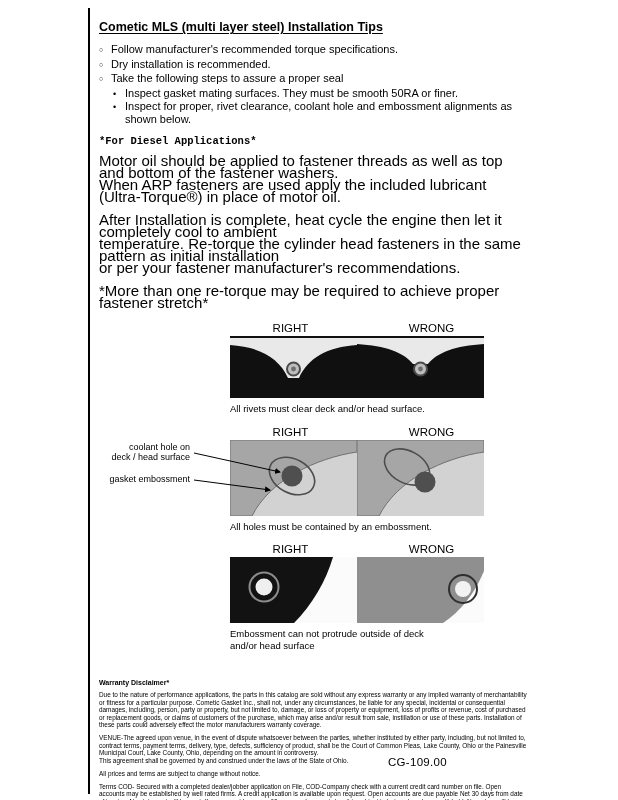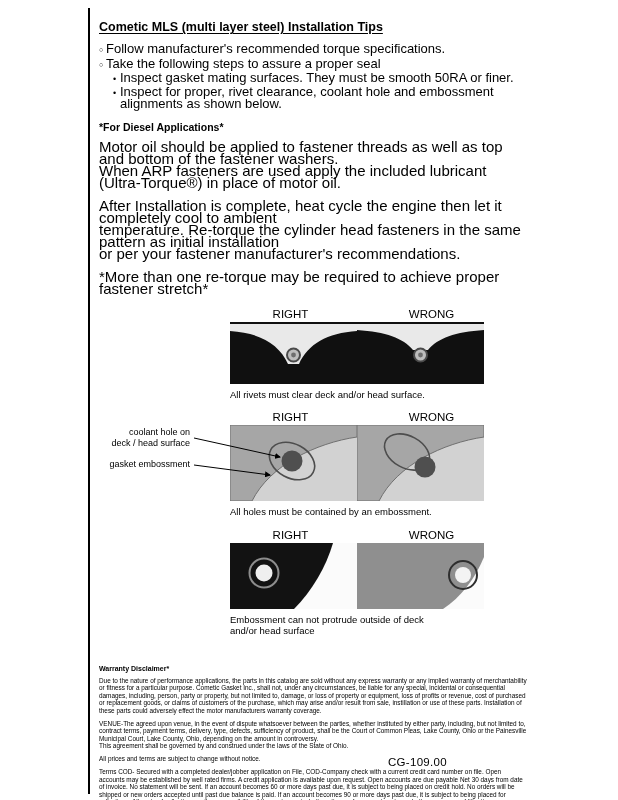--- a/index.html
+++ b/index.html
@@ -15,27 +15,27 @@
     position:absolute; left:88px; top:8px; height:786px; width:1.5px; background:#000;
   }
   .content { position:absolute; left:99px; top:20px; width:428px; }
 
   .title {
     font-size:12.5px; font-weight:bold; text-decoration:underline;
     text-underline-offset:2px; margin-bottom:9px;
   }
 
   .bullets { margin-bottom:6px; }
-  .b-row { display:flex; font-size:13px; line-height:12.5px; }
+  .b-row { display:flex; gap:5px; font-size:11px; line-height:12.5px; }
   .b-marker { width:7px; flex:0 0 auto; }
   .b-marker::before { content:"○"; font-size:7px; position:relative; top:-1px; }
   .b-row.sub { margin-left:14px; }
   .b-row.sub .b-marker::before { content:"•"; font-size:9px; top:0; }
 
-  .diesel-h { font-size:10.5px; font-weight:bold; margin:10px 0 8px 0; }
+  .diesel-h { font-size:10.5px; font-weight:bold; margin:10px 0 8px 0;font-family:Liberation Mono, monospace; }
   .body-p { font-size:15px; line-height:12px; white-space:pre-line; margin-bottom:11px; }
   .note { margin-top:2px; margin-bottom:12px; }
 
   .figures { margin-top:13px; margin-left:131px; width:262px; }
   .fig-headers { display:flex; gap:20px; margin-bottom:2px;align-items:center; }
   .fig-head { width:127px; text-align:center; font-size:11.5px; }
   .panels { display:flex; position:relative; }
   .panel { display:block; flex:0 0 auto; }
   .fig-caption { font-size:9.5px; line-height:11.5px; margin-top:5px; margin-bottom:11px; white-space:pre-line; }
 
@@ -57,20 +57,24 @@
   <div class="side-rule"></div>
 
   <div class="content">
 
     <div class="title">Cometic MLS (multi layer steel) Installation Tips</div>
 
     <div class="bullets">
       <div class="b-row">
         <span class="b-marker"></span>
         <span>Follow manufacturer's recommended torque specifications.</span>
+      </div>
+      <div class="b-row">
+        <span class="b-marker"></span>
+        <span>Dry installation is recommended.</span>
       </div>
       <div class="b-row">
         <span class="b-marker"></span>
         <span>Take the following steps to assure a proper seal</span>
       </div>
       <div class="b-row sub">
         <span class="b-marker"></span>
         <span>Inspect gasket mating surfaces.  They must be smooth 50RA or finer.</span>
       </div>
       <div class="b-row sub">

